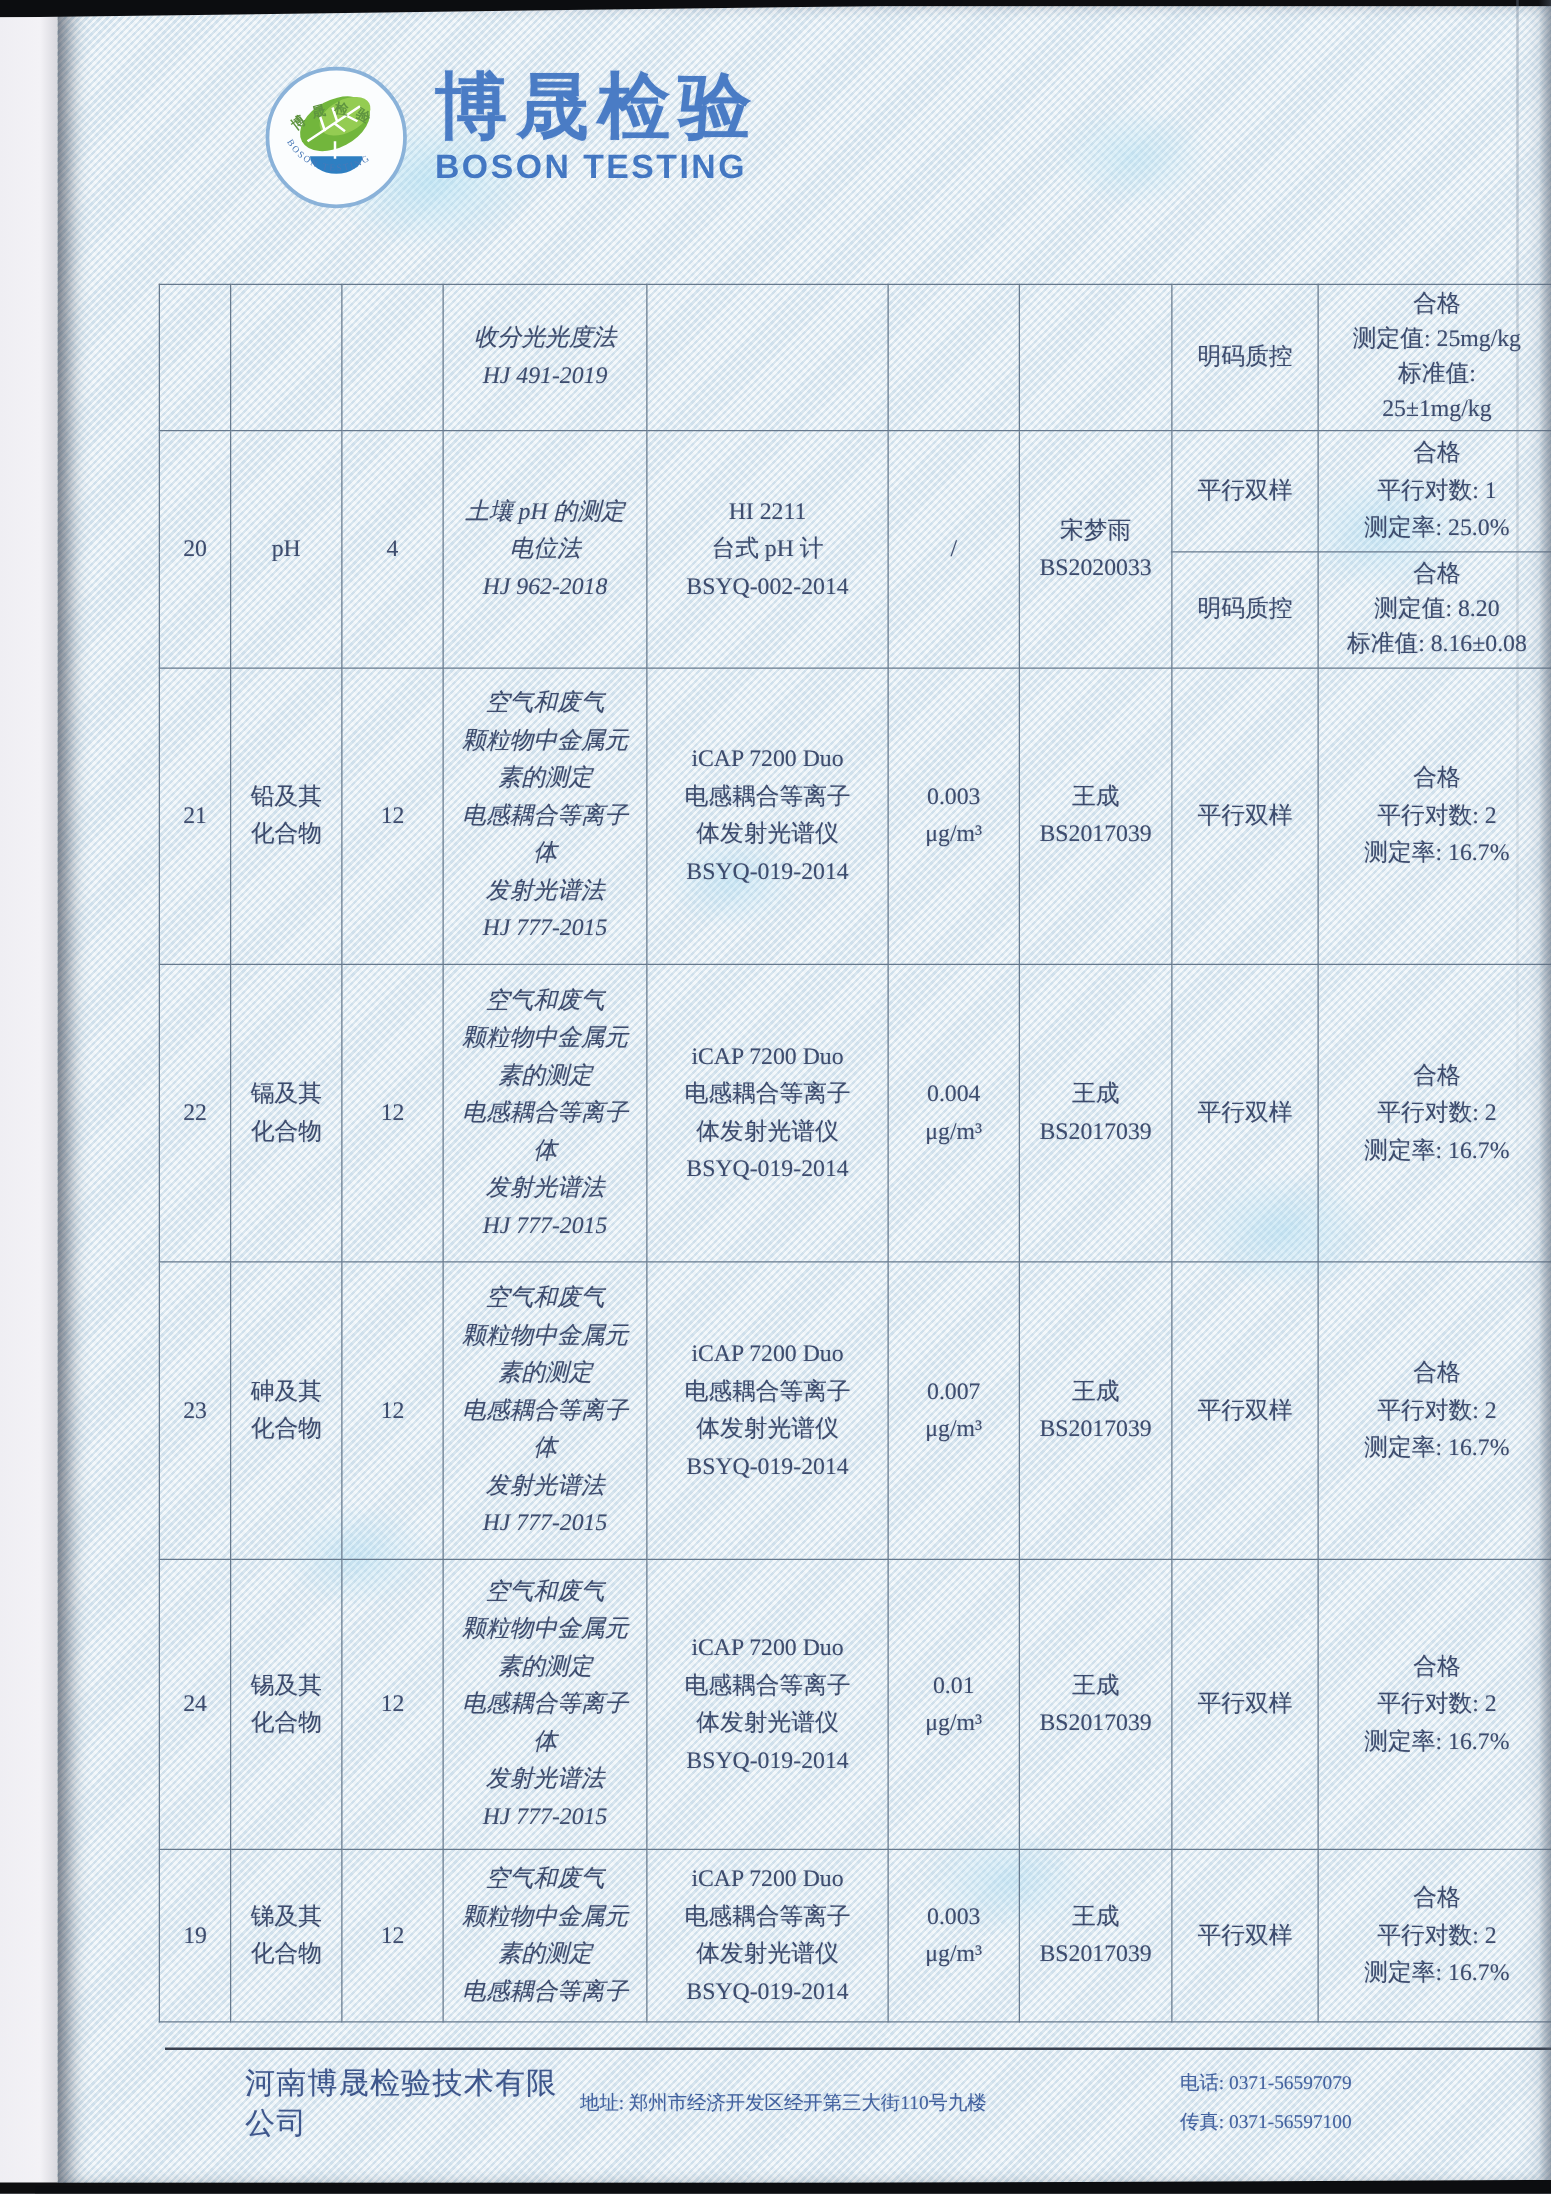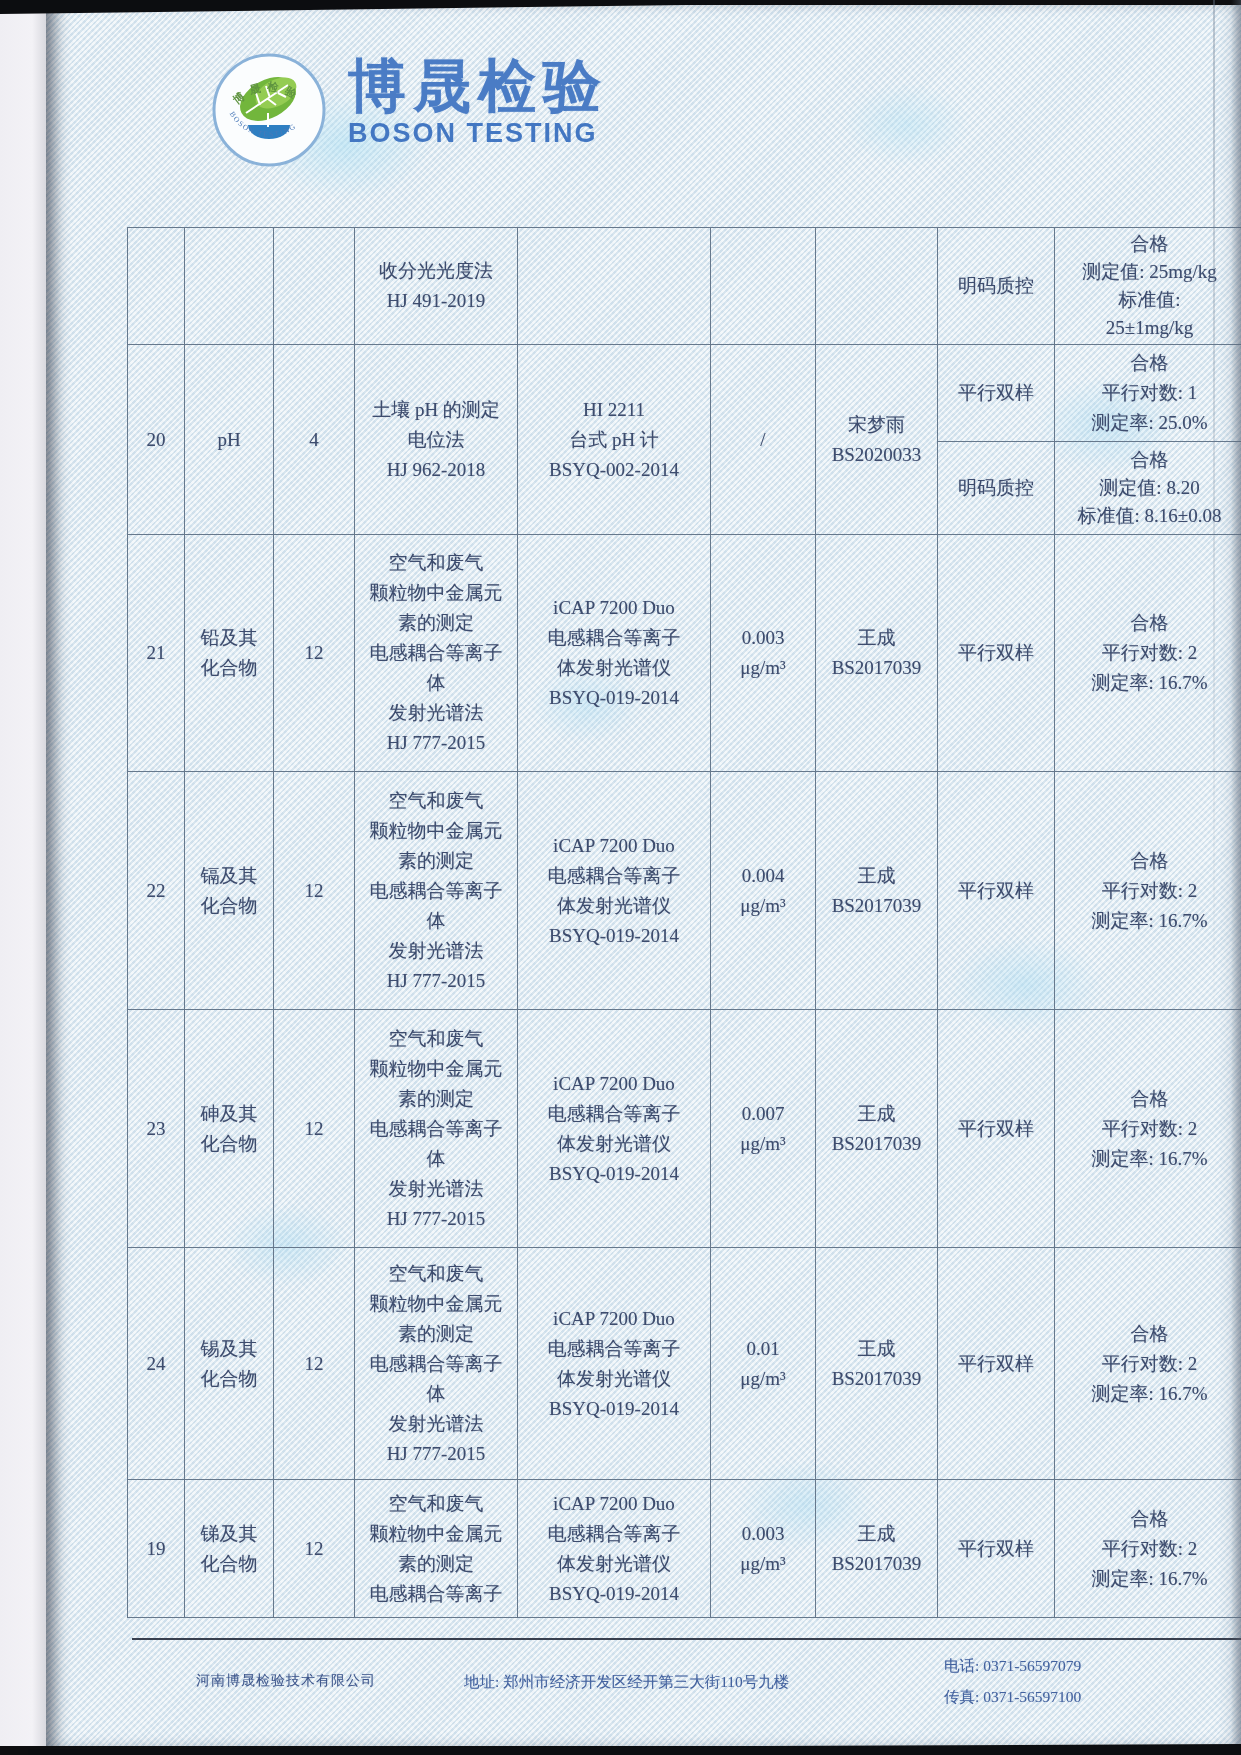--- a/index.html
+++ b/index.html
@@ -69,37 +69,37 @@
     border-collapse:collapse;table-layout:fixed;
   }
   table.grid td{
     border:1.5px solid #66788c;
     text-align:center;vertical-align:middle;
     white-space:pre-line;
     font-size:19px;line-height:30px;color:#3d4c6e;
     text-shadow:0 0 1px rgba(61,76,110,.35);
     padding:2px 3px;overflow:hidden;
   }
-  td.method{line-height:31px;}
+  td.method{line-height:31px;font-style:italic;}
   td.inst{line-height:31px;margin-top:40px;}
 
   
   .footer-rule{
     position:absolute;left:86px;top:1633px;width:1112px;height:2px;
     background:#39404f;z-index:3;
   }
   .footer{
     position:absolute;left:150px;top:1645px;width:1040px;z-index:3;
     display:flex;align-items:center;
     color:#43629f;font-size:15.5px;
     font-family:"Liberation Serif","DejaVu Serif",serif;
     text-shadow:0 0 1px rgba(67,98,159,.3);
   }
   .footer .company{
-    width:268px;flex:0 0 auto;font-size:14px;color:#3e568b;letter-spacing:1px;
+    width:268px;flex:0 0 auto;font-size:24px;color:#3e568b;letter-spacing:1px;
   }
   .footer .mid{width:480px;flex:0 0 auto;}
   .footer .mid .line{height:31px;line-height:31px;display:flex;}
   .footer .mid .email{margin-left:34px;}
   .footer .right{flex:0 0 auto;text-align:right;}
   .footer .right .line{height:31px;line-height:31px;}
 </style>
 </head>
 <body>
 

